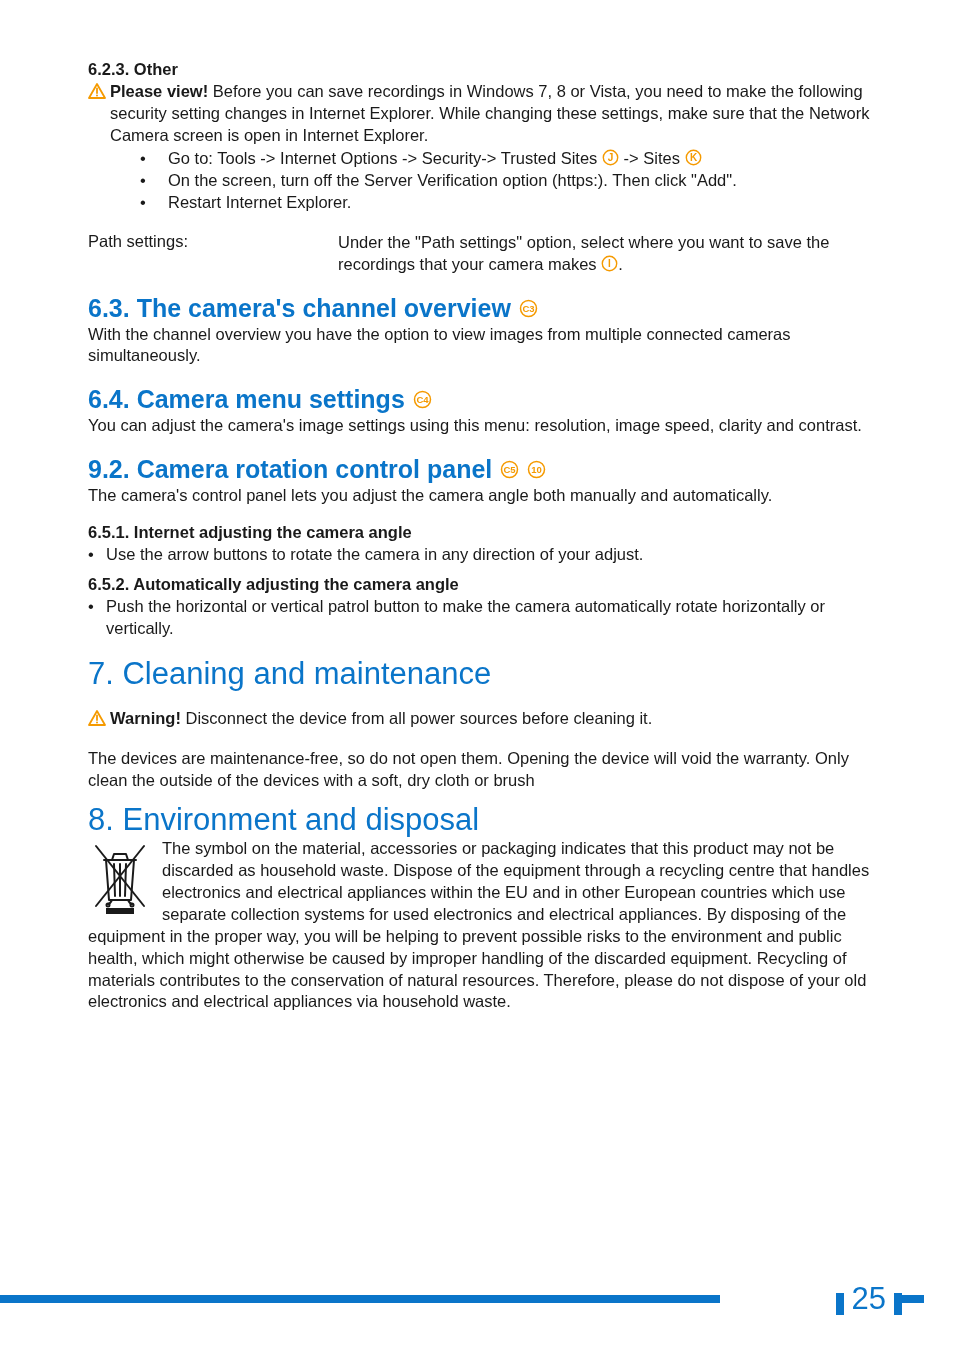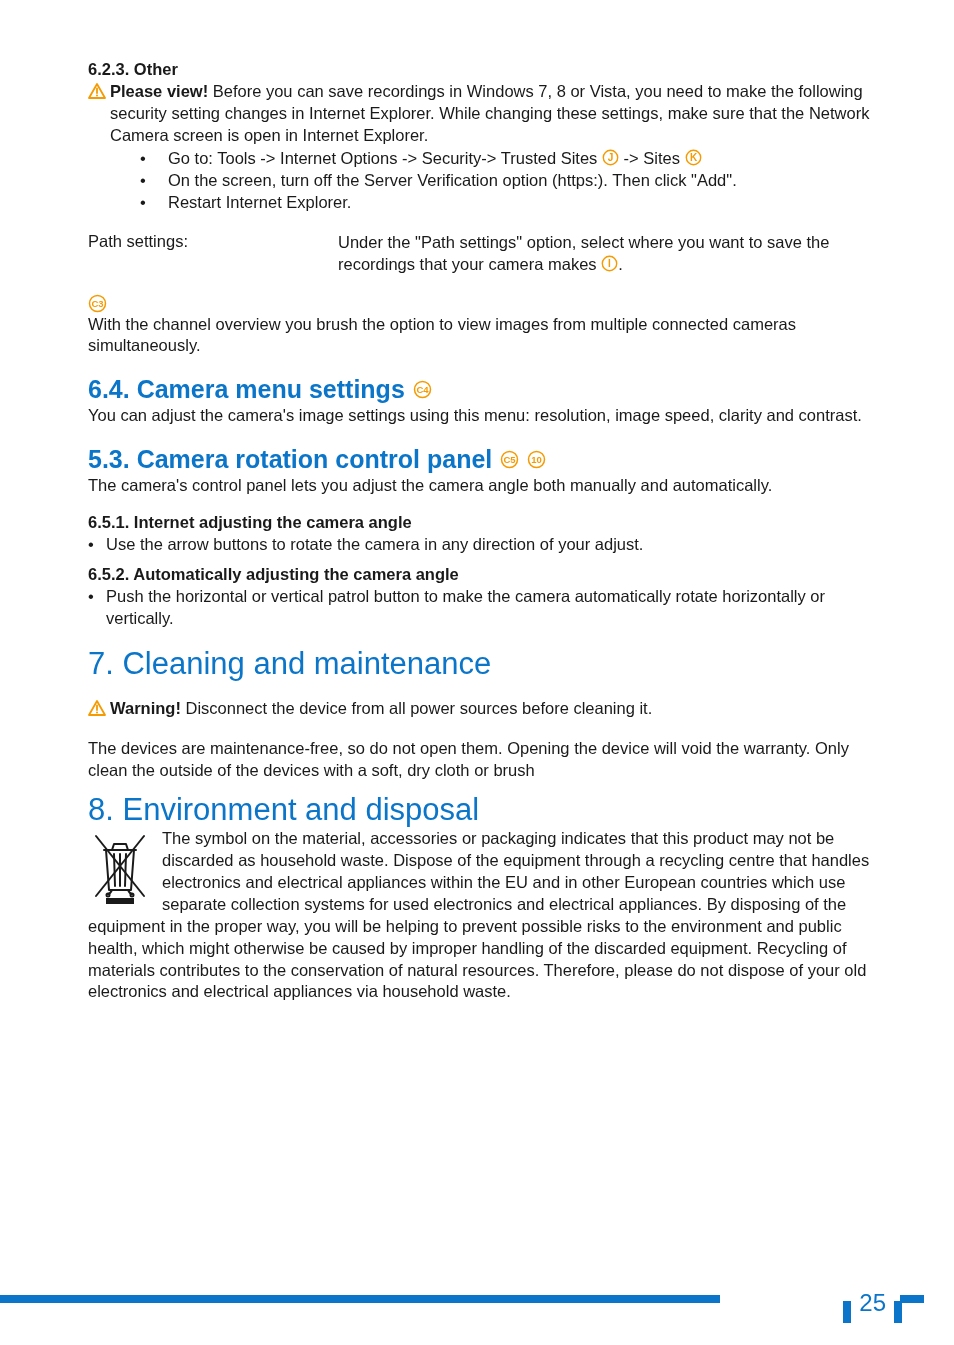--- a/index.html
+++ b/index.html
@@ -100,21 +100,21 @@
     left: 0;
     bottom: 14px;
     height: 8px;
     background: #0a75c9;
     width: 720px;
   }
   .pn-box {
     position: absolute;
     right: 58px;
     bottom: 0;
-    font-size: 24px;
+    font-size: 31px;
     color: #0a75c9;
     font-weight: 400;
     padding: 0 10px;
     background: #fff;
     z-index: 2;
   }
   .pn-box::before, .pn-box::after {
     content: "";
     position: absolute;
     width: 8px;
@@ -182,42 +182,43 @@
       <span>Under the "Path settings" option, select where you want to save the recordings that your camera makes </span><span class="circle-inline">
           <svg width="17" height="17">
             <circle cx="8.5" cy="8.5" r="7.2" fill="none" stroke="#f59a00" stroke-width="1.4"></circle>
             <text x="8.5" y="12.2" text-anchor="middle" font-size="10" font-weight="700" fill="#f59a00" font-family="Arial">I</text>
           </svg>
         </span><span>.</span>
     </div>
   </div>
 
   <div class="h2">
+    <span>6.3.  The camera's channel overview</span>
     <span class="circle-inline">
         <svg width="19" height="19">
           <circle cx="9.5" cy="9.5" r="8" fill="none" stroke="#f59a00" stroke-width="1.5"></circle>
           <text x="9.5" y="13" text-anchor="middle" font-size="9.5" font-weight="700" fill="#f59a00" font-family="Arial">C3</text>
         </svg>
       </span>
   </div>
-  <div class="body-text">With the channel overview you brush the option to view images from multiple connected cameras simultaneously.</div>
+  <div class="body-text">With the channel overview you have the option to view images from multiple connected cameras simultaneously.</div>
 
   <div class="h2">
     <span>6.4.  Camera menu settings</span>
     <span class="circle-inline">
         <svg width="19" height="19">
           <circle cx="9.5" cy="9.5" r="8" fill="none" stroke="#f59a00" stroke-width="1.5"></circle>
           <text x="9.5" y="13" text-anchor="middle" font-size="9.5" font-weight="700" fill="#f59a00" font-family="Arial">C4</text>
         </svg>
       </span>
   </div>
   <div class="body-text">You can adjust the camera's image settings using this menu: resolution, image speed, clarity and contrast.</div>
 
   <div class="h2">
-    <span>5.3.  Camera rotation control panel</span>
+    <span>9.2.  Camera rotation control panel</span>
     <span class="circle-inline">
         <svg width="19" height="19">
           <circle cx="9.5" cy="9.5" r="8" fill="none" stroke="#f59a00" stroke-width="1.5"></circle>
           <text x="9.5" y="13" text-anchor="middle" font-size="9.5" font-weight="700" fill="#f59a00" font-family="Arial">C5</text>
         </svg>
       </span>
     <span class="circle-inline">
         <svg width="19" height="19">
           <circle cx="9.5" cy="9.5" r="8" fill="none" stroke="#f59a00" stroke-width="1.5"></circle>
           <text x="9.5" y="13" text-anchor="middle" font-size="9.5" font-weight="700" fill="#f59a00" font-family="Arial">10</text>

